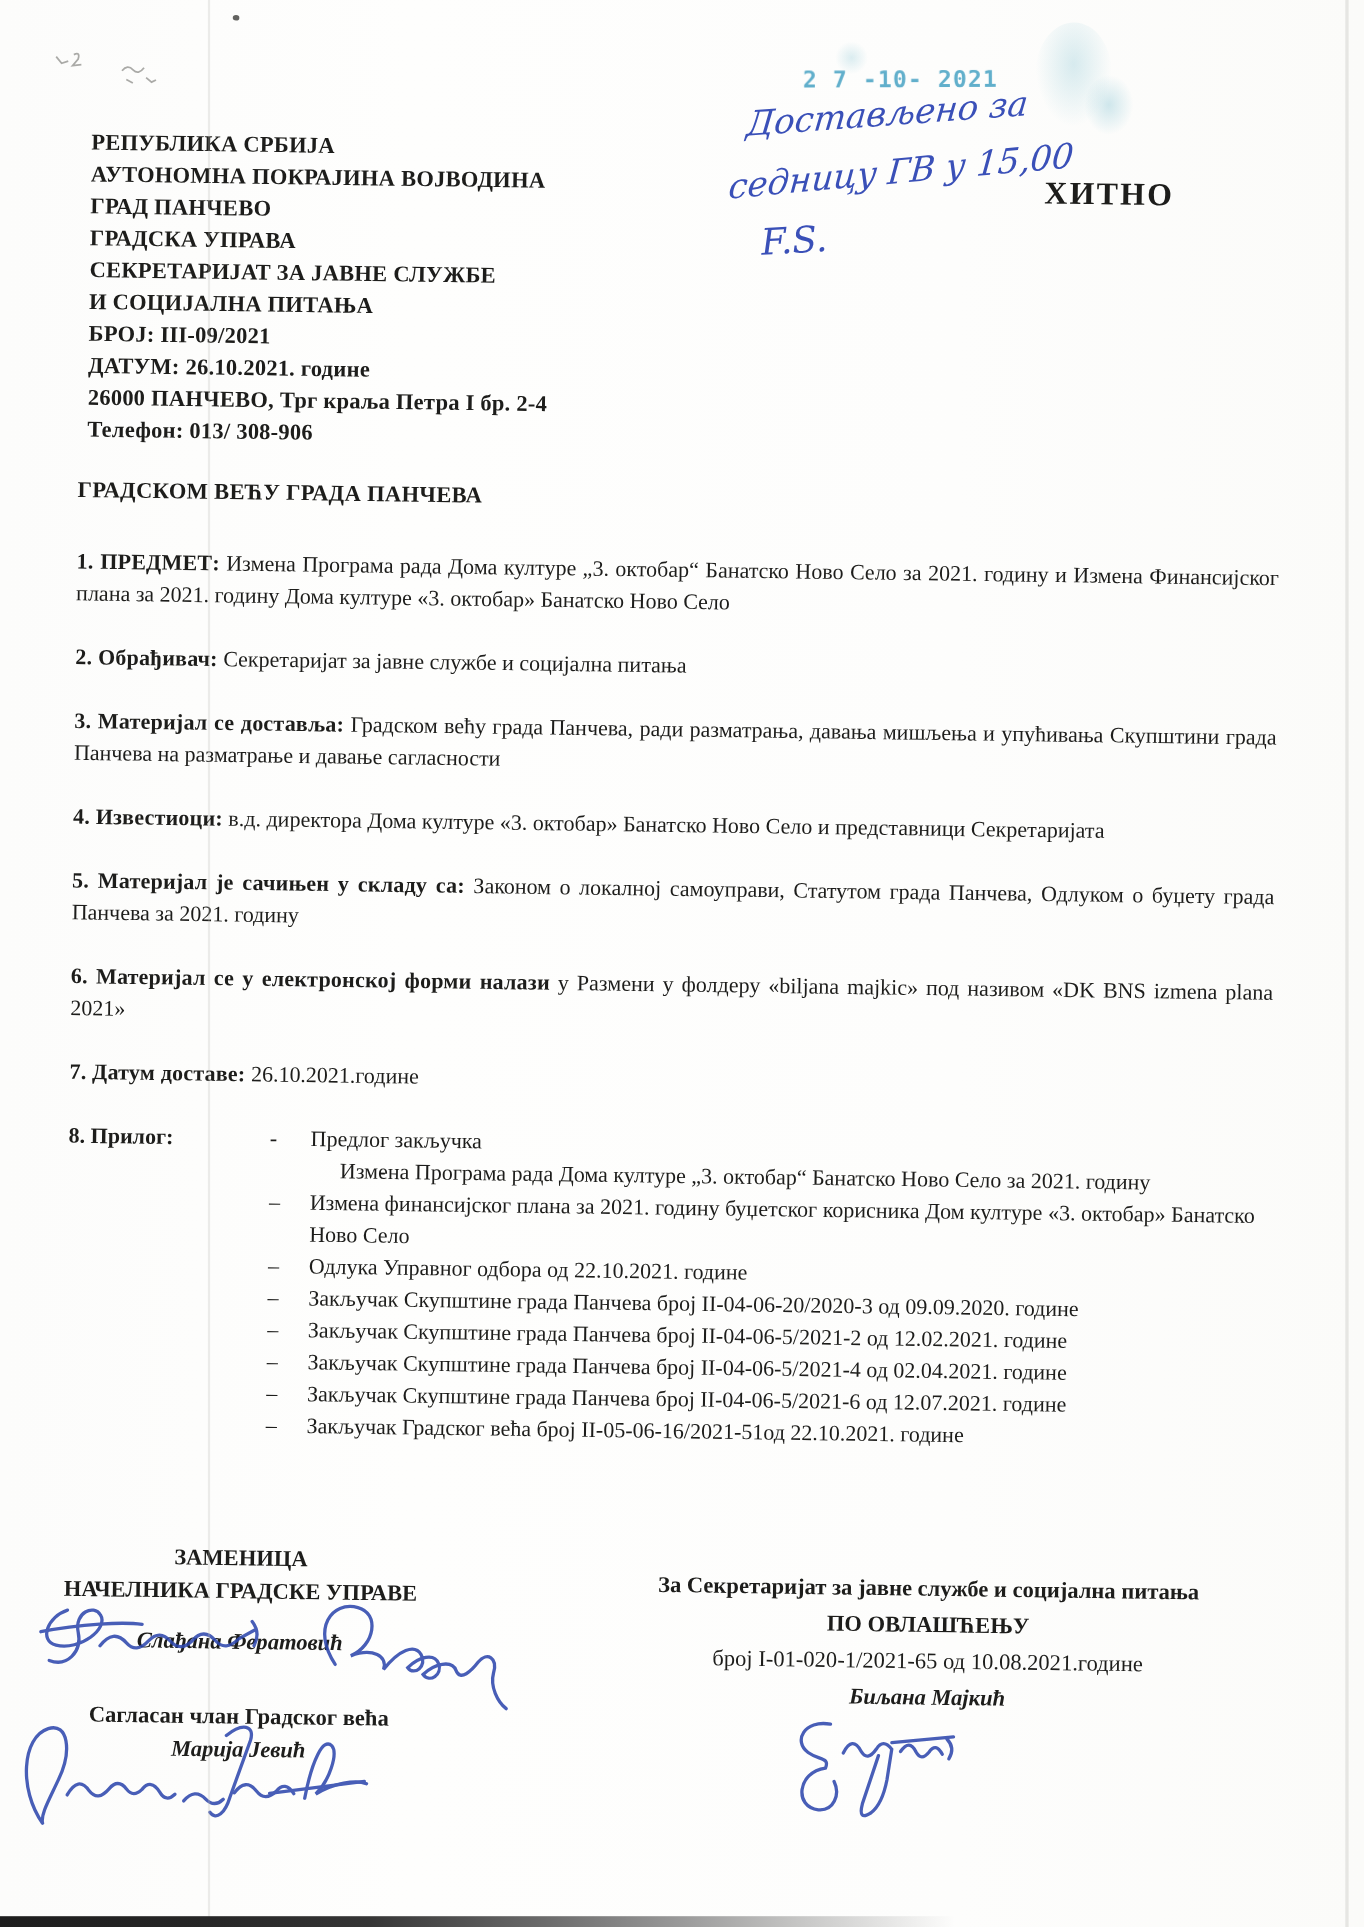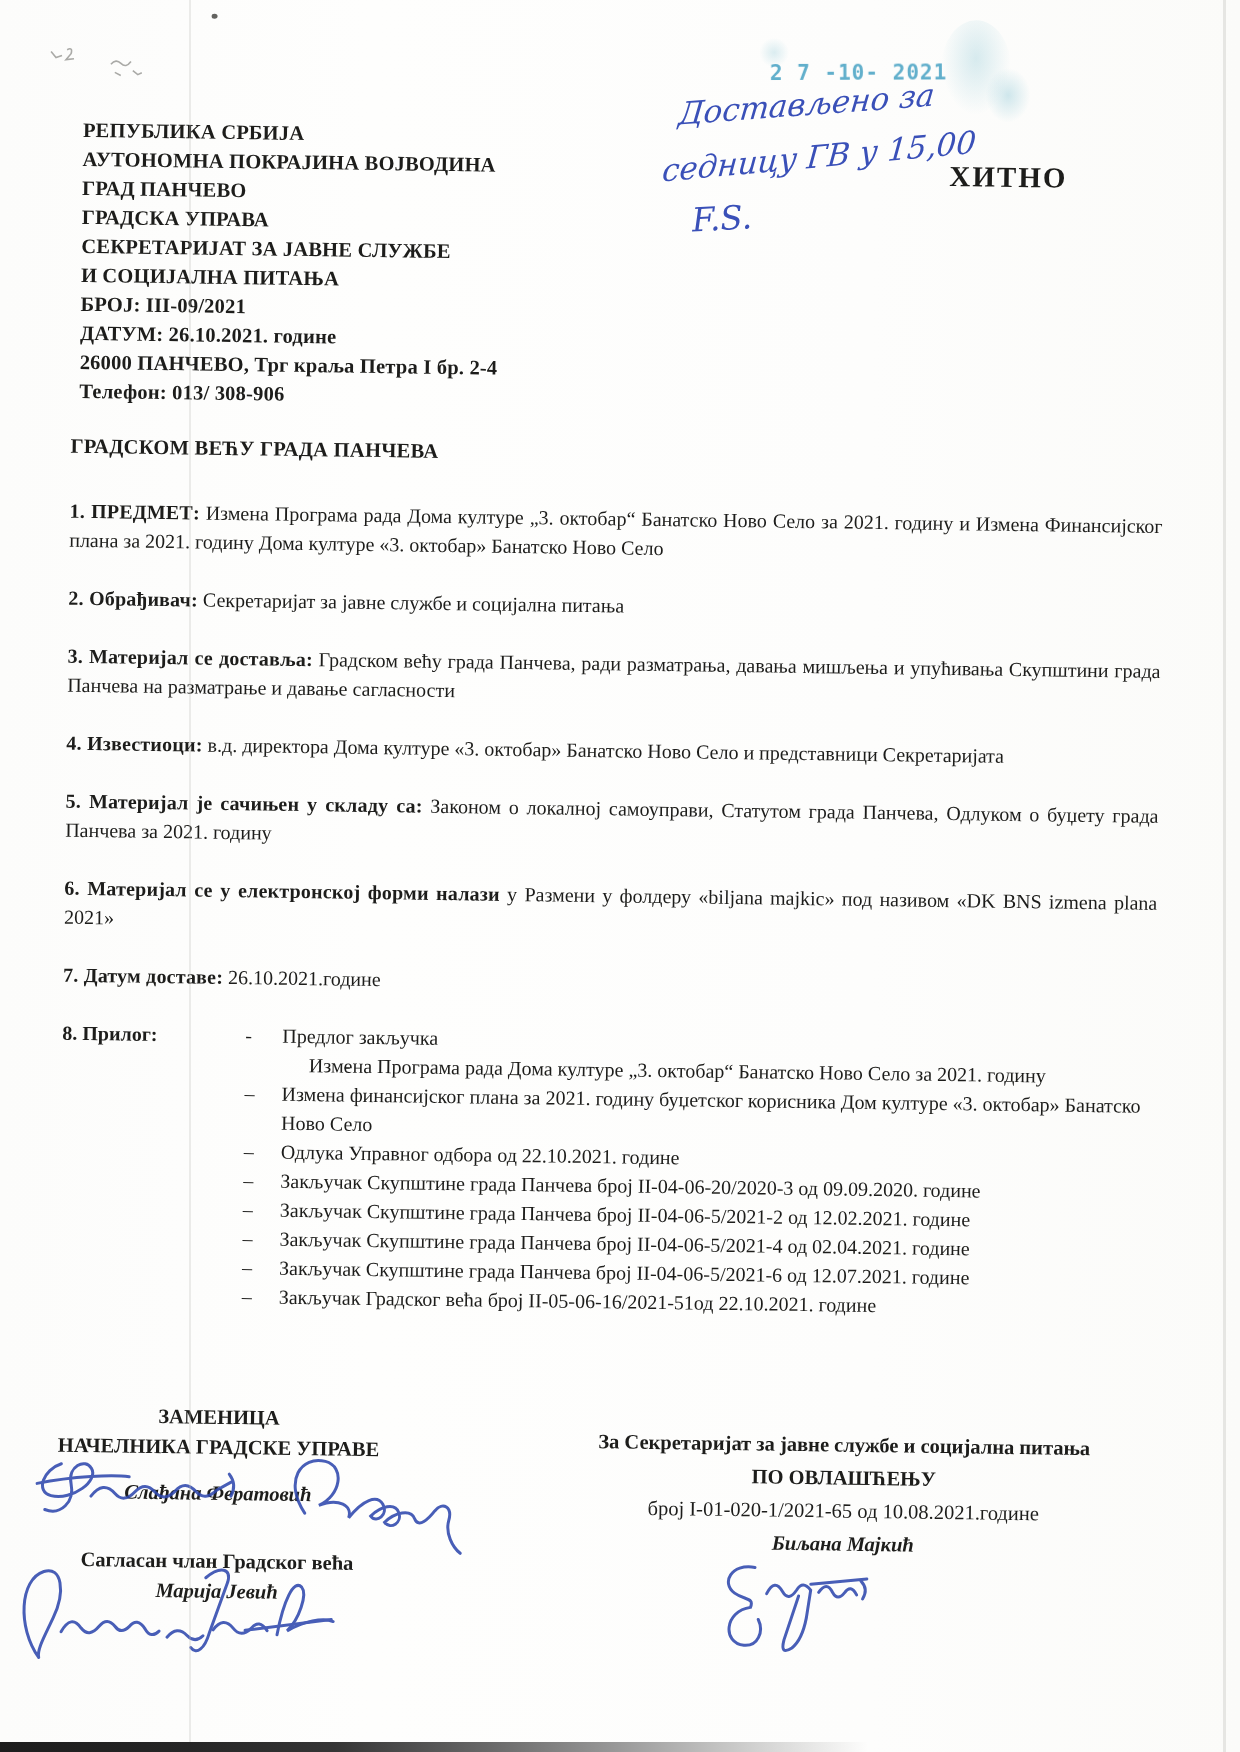--- a/index.html
+++ b/index.html
@@ -18,21 +18,21 @@
   .vline-left{position:absolute;left:189px;top:0;width:2px;height:1752px;background:rgba(190,190,184,0.28);}
   .vline-right{position:absolute;left:1223px;top:0;width:3px;height:1752px;background:rgba(205,205,200,0.45);}
   .bottom-bar{position:absolute;left:0;bottom:0;width:100%;height:10px;
     background:linear-gradient(to right,#1d1d1d 0%,#262626 15%,#353535 27%,#6b6b6b 40%,#9a9a9a 50%,#c3c3c2 58%,rgba(200,200,198,0) 70%);}
   .ink-dot{position:absolute;left:210px;top:12px;width:6px;height:5px;border-radius:50%;background:#3c3c38;opacity:.8;}
 
   
   .header{position:absolute;left:83px;top:116px;font-weight:bold;font-size:20.5px;line-height:29px;letter-spacing:.2px;}
 
   
-  .date-stamp{position:absolute;left:769px;top:50px;font-family:"DejaVu Sans Mono",monospace;font-weight:bold;
+  .date-stamp{position:absolute;left:729px;top:50px;font-family:"DejaVu Sans Mono",monospace;font-weight:bold;
     font-size:21px;letter-spacing:1px;color:rgba(62,158,193,0.82);filter:blur(.4px);transform:rotate(-1deg);}
   .smudge{position:absolute;border-radius:50%;}
   .sm1{left:940px;top:8px;width:70px;height:95px;background:radial-gradient(ellipse at 50% 40%,rgba(80,170,192,.22),rgba(80,170,192,0) 70%);}
   .sm2{left:985px;top:55px;width:45px;height:55px;background:radial-gradient(ellipse,rgba(70,165,190,.25),rgba(70,165,190,0) 70%);}
   .sm3{left:758px;top:28px;width:30px;height:30px;background:radial-gradient(ellipse,rgba(80,170,192,.20),rgba(80,170,192,0) 70%);}
   .hw{position:absolute;color:#3a50b8;font-family:"DejaVu Serif",serif;font-style:italic;white-space:nowrap;}
   .hw1{left:678px;top:76px;font-size:31px;transform:rotate(-5deg) skewX(-10deg);}
   .hw2{left:662px;top:128px;font-size:31px;transform:rotate(-6deg) skewX(-10deg);}
   .hw3{left:693px;top:190px;font-size:33px;transform:rotate(-4deg);}
   .urgent{position:absolute;left:950px;top:148px;font-weight:bold;font-size:29px;letter-spacing:2px;}

